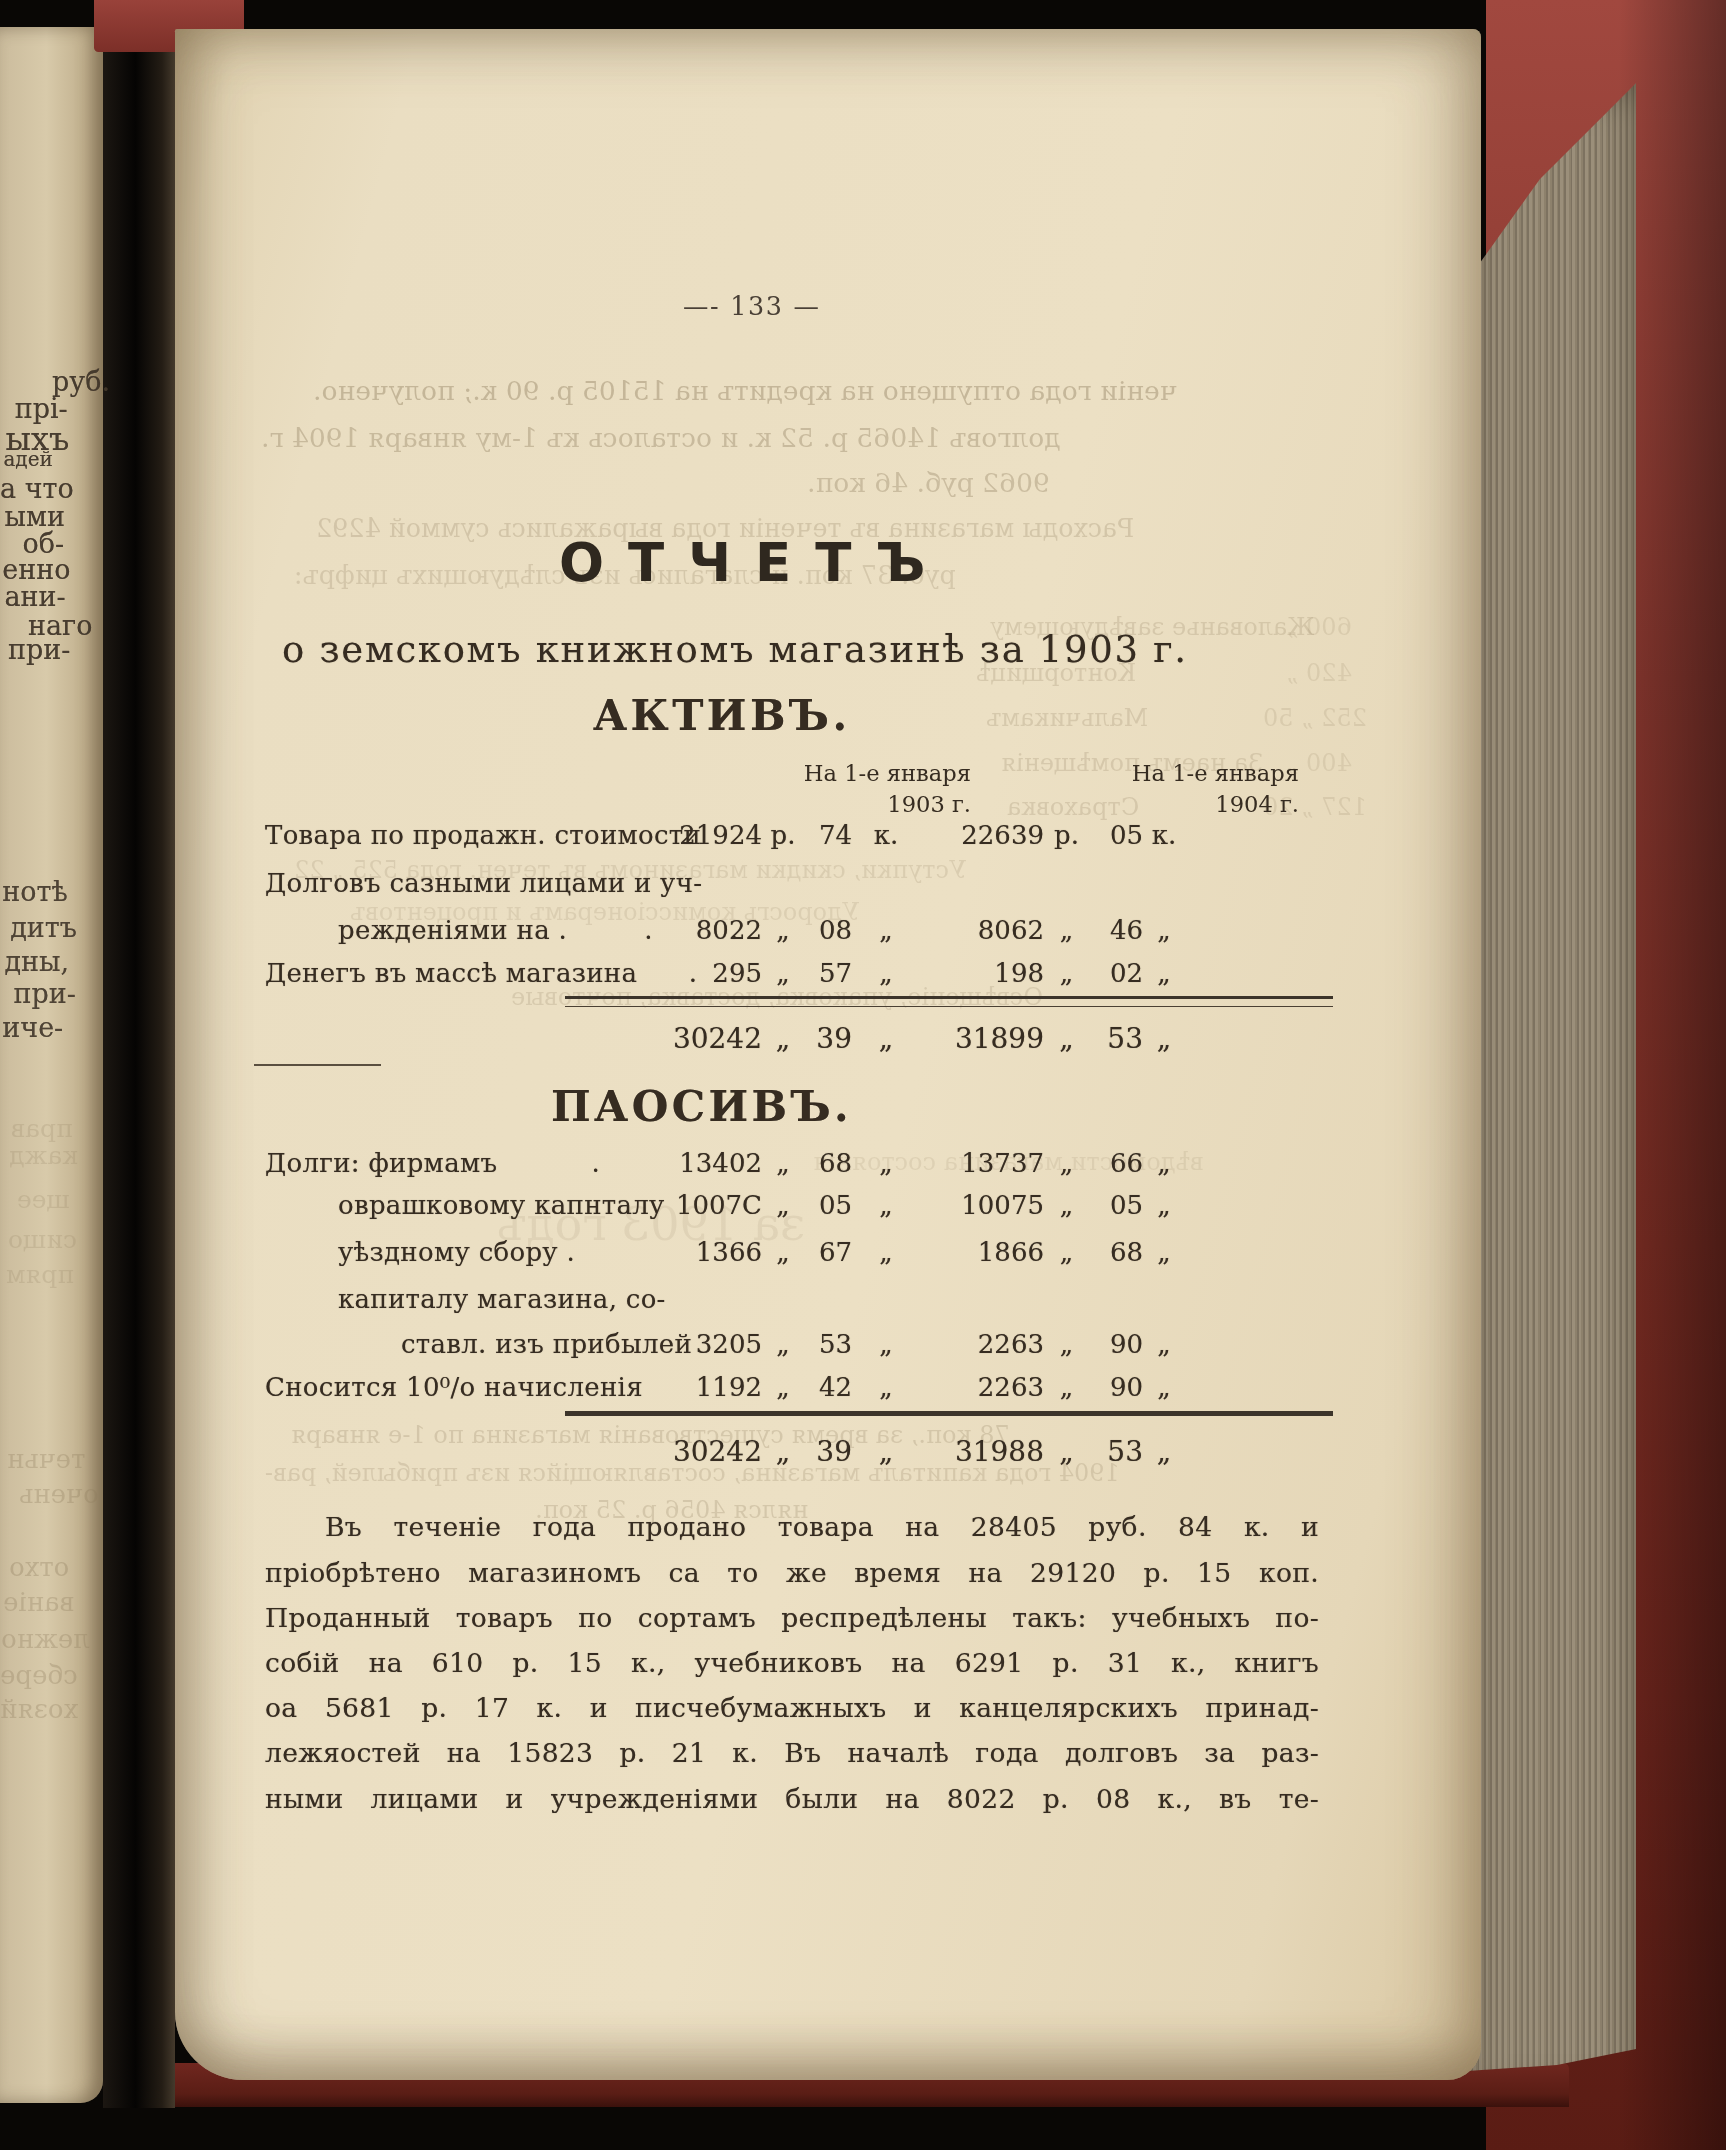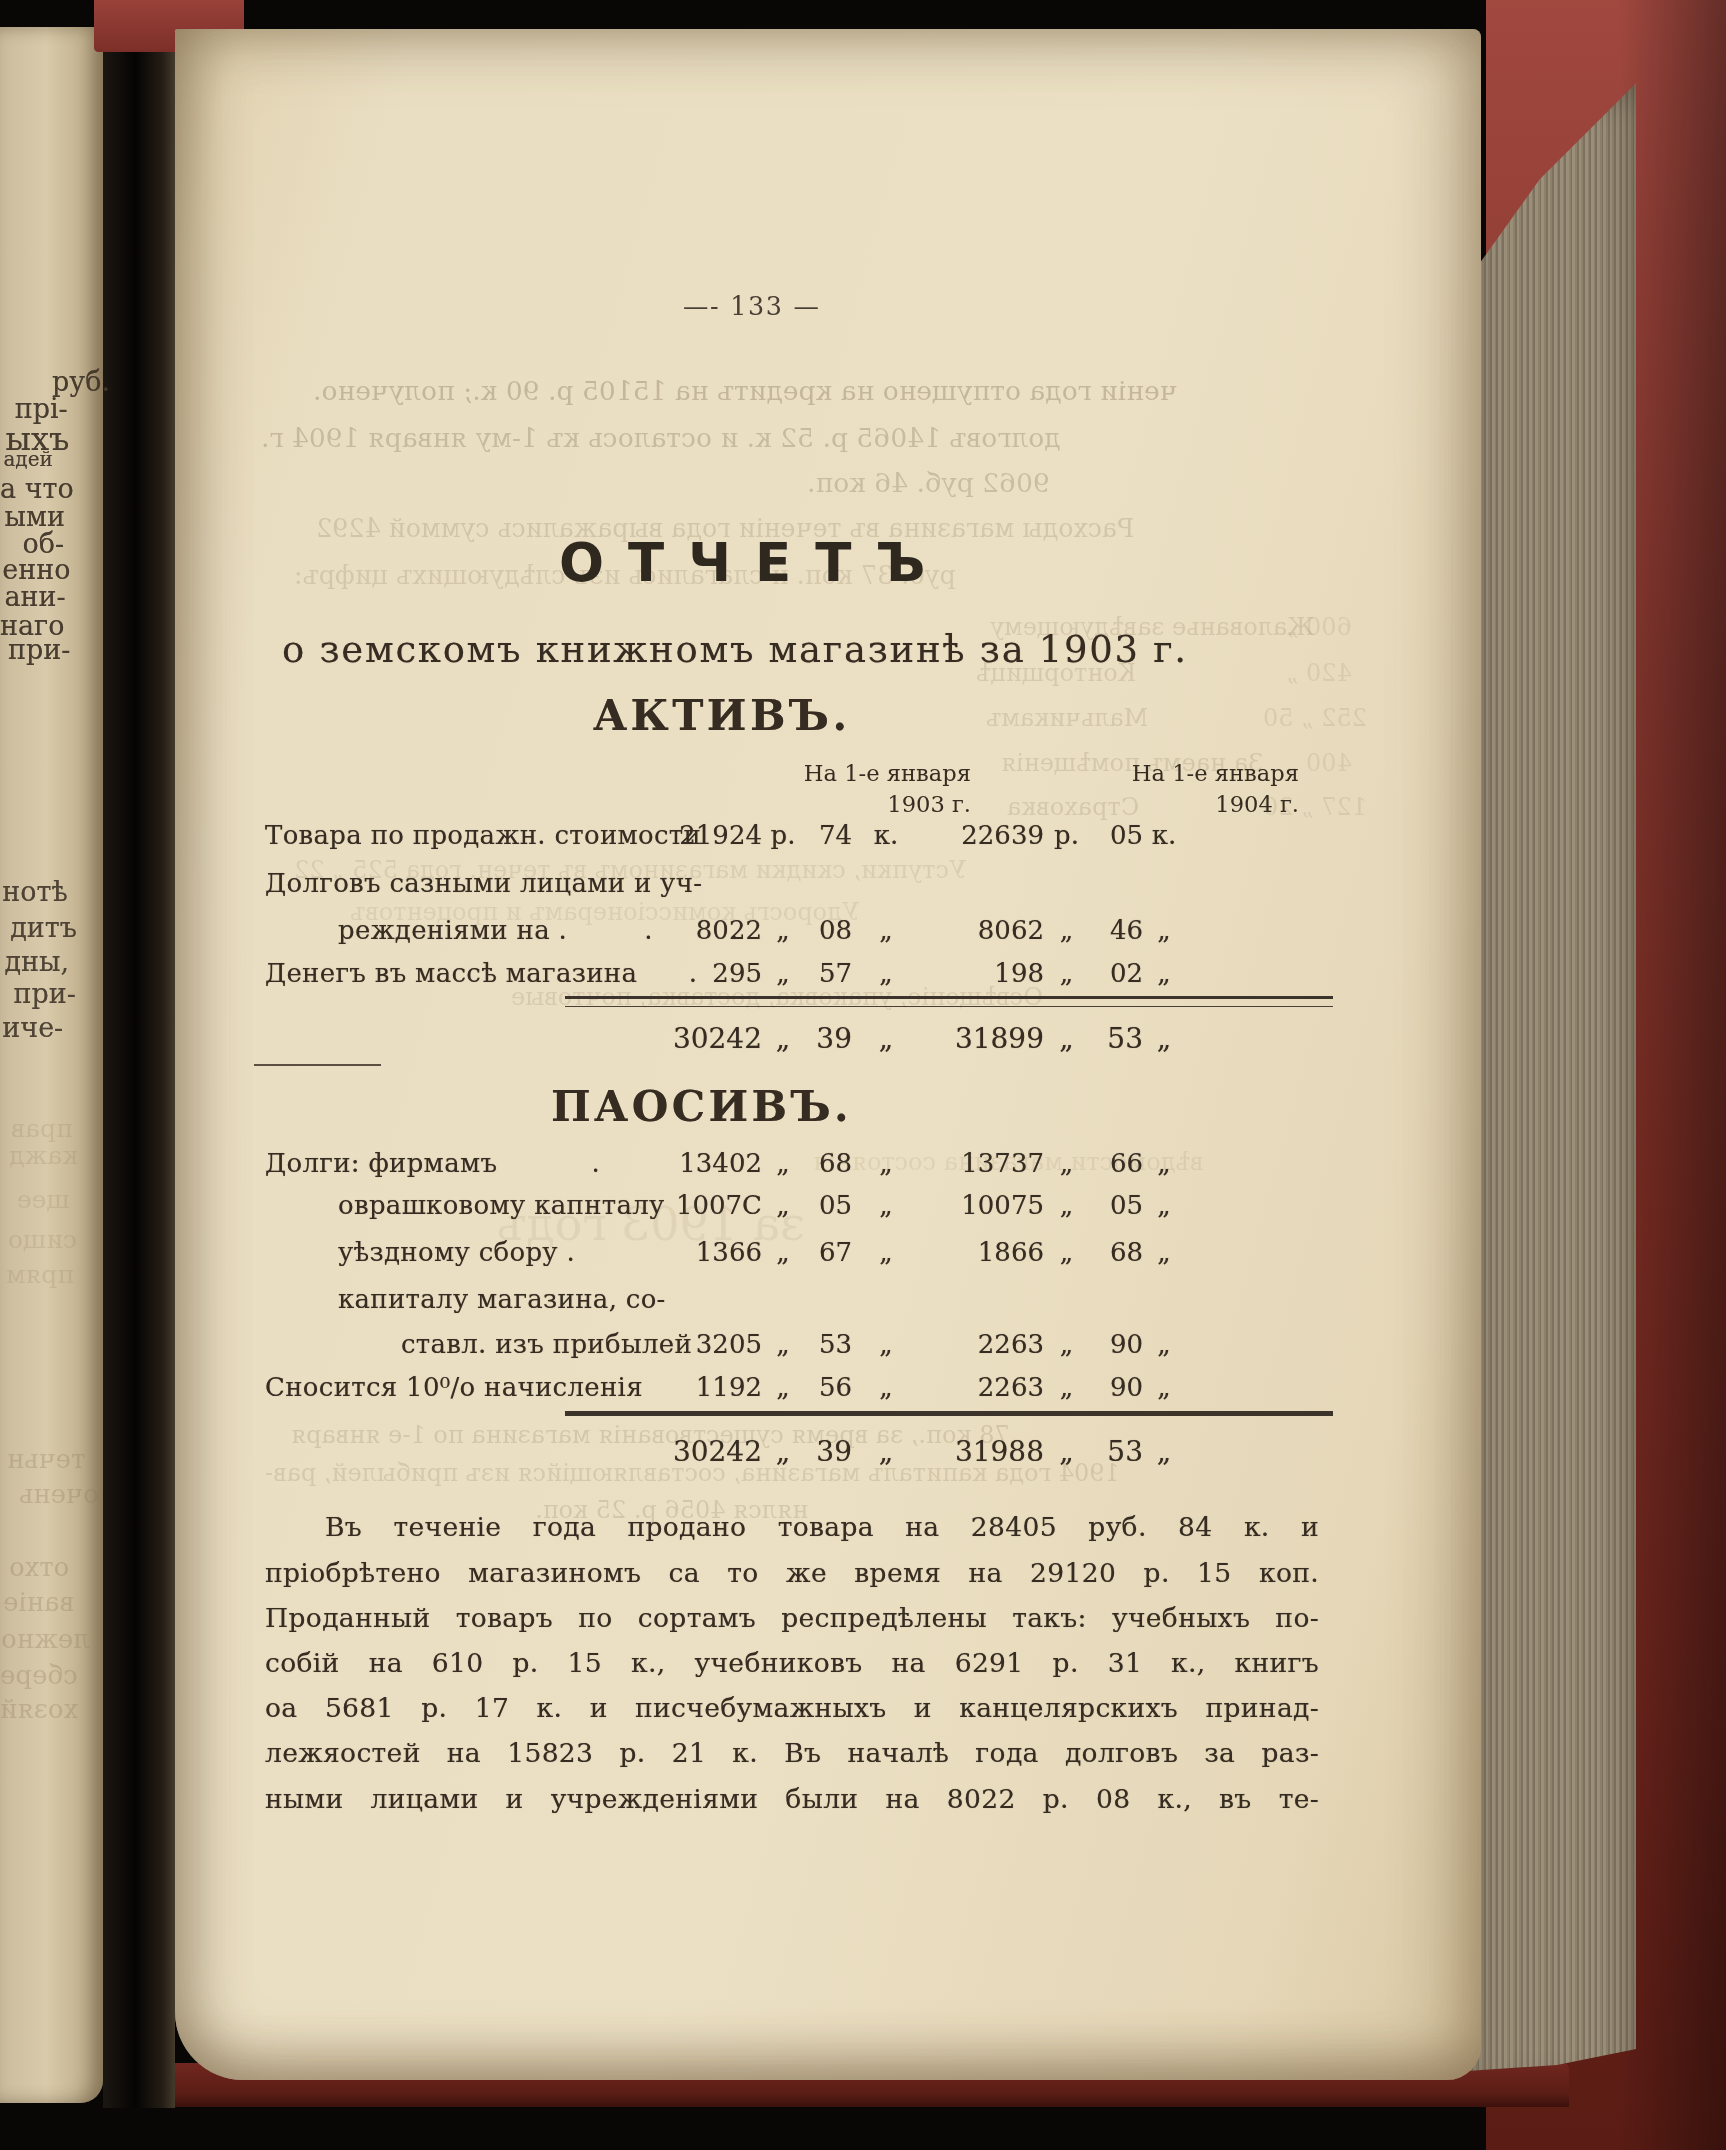--- a/index.html
+++ b/index.html
@@ -240,21 +240,21 @@
           <span class="sep">„</span>
           <span class="num">2263</span>
           <span class="sep">„</span>
           <span class="num">90</span>
           <span class="sep">„</span>
         </div>
         <div class="trow" style="top: 1343px;">
           <span class="lab">Сносится 10⁰/о начисленія</span>
           <span class="num">1192</span>
           <span class="sep">„</span>
-          <span class="num">56</span>
+          <span class="num">42</span>
           <span class="sep">„</span>
           <span class="num">2263</span>
           <span class="sep">„</span>
           <span class="num">90</span>
           <span class="sep">„</span>
         </div>
         <div class="trow total" style="top: 1406px;">
           <span class="lab"></span>
           <span class="num">30242</span>
           <span class="sep">„</span>
@@ -282,21 +282,21 @@
   <div id="margin">
       <span class="frag dark" style="left: 20px; top: 366px; font-size: 27px; opacity: 0.95; margin-left: 32px;">руб.</span>
       <span class="frag dark" style="left: 14.7px; top: 393px; font-size: 27px; opacity: 0.95;">прі-</span>
       <span class="frag dark" style="left: 5.6px; top: 420px; font-size: 32px; opacity: 0.95;">ыхъ</span>
       <span class="frag dark" style="left: 3.4px; top: 447px; font-size: 20px; opacity: 0.95;">адей</span>
       <span class="frag dark" style="left: 0px; top: 473px; font-size: 27px; opacity: 0.95;">а что</span>
       <span class="frag dark" style="left: 4.5px; top: 501px; font-size: 27px; opacity: 0.95;">ыми</span>
       <span class="frag dark" style="left: 22.6px; top: 528px; font-size: 27px; opacity: 0.95;">об-</span>
       <span class="frag dark" style="left: 2.3px; top: 554px; font-size: 27px; opacity: 0.95;">енно</span>
       <span class="frag dark" style="left: 4.5px; top: 581px; font-size: 27px; opacity: 0.95;">ани-</span>
-      <span class="frag dark" style="left: 0px; top: 610px; font-size: 27px; opacity: 0.95;">наго</span>
+      <span class="frag dark" style="left: 0px; top: 610px; font-size: 27px; opacity: 0.95; padding-left: 28px;">наго</span>
       <span class="frag dark" style="left: 8px; top: 634px; font-size: 27px; opacity: 0.95;">при-</span>
       <span class="frag dark" style="left: 2.3px; top: 876px; font-size: 27px; opacity: 0.9;">нотѣ</span>
       <span class="frag dark" style="left: 10.2px; top: 912px; font-size: 27px; opacity: 0.9;">дитъ</span>
       <span class="frag dark" style="left: 4.5px; top: 946px; font-size: 27px; opacity: 0.9;">дны,</span>
       <span class="frag dark" style="left: 13.6px; top: 978px; font-size: 27px; opacity: 0.9;">при-</span>
       <span class="frag dark" style="left: 2.3px; top: 1012px; font-size: 27px; opacity: 0.9;">иче-</span>
       <span class="frag mir" style="left: 11.3px; top: 1114px; font-size: 25px; opacity: 0.2;">прав</span>
       <span class="frag mir" style="left: 9px; top: 1141px; font-size: 25px; opacity: 0.2;">кажд</span>
       <span class="frag mir" style="left: 17px; top: 1185px; font-size: 25px; opacity: 0.2;">щее</span>
       <span class="frag mir" style="left: 8px; top: 1225px; font-size: 25px; opacity: 0.2;">сищо</span>

